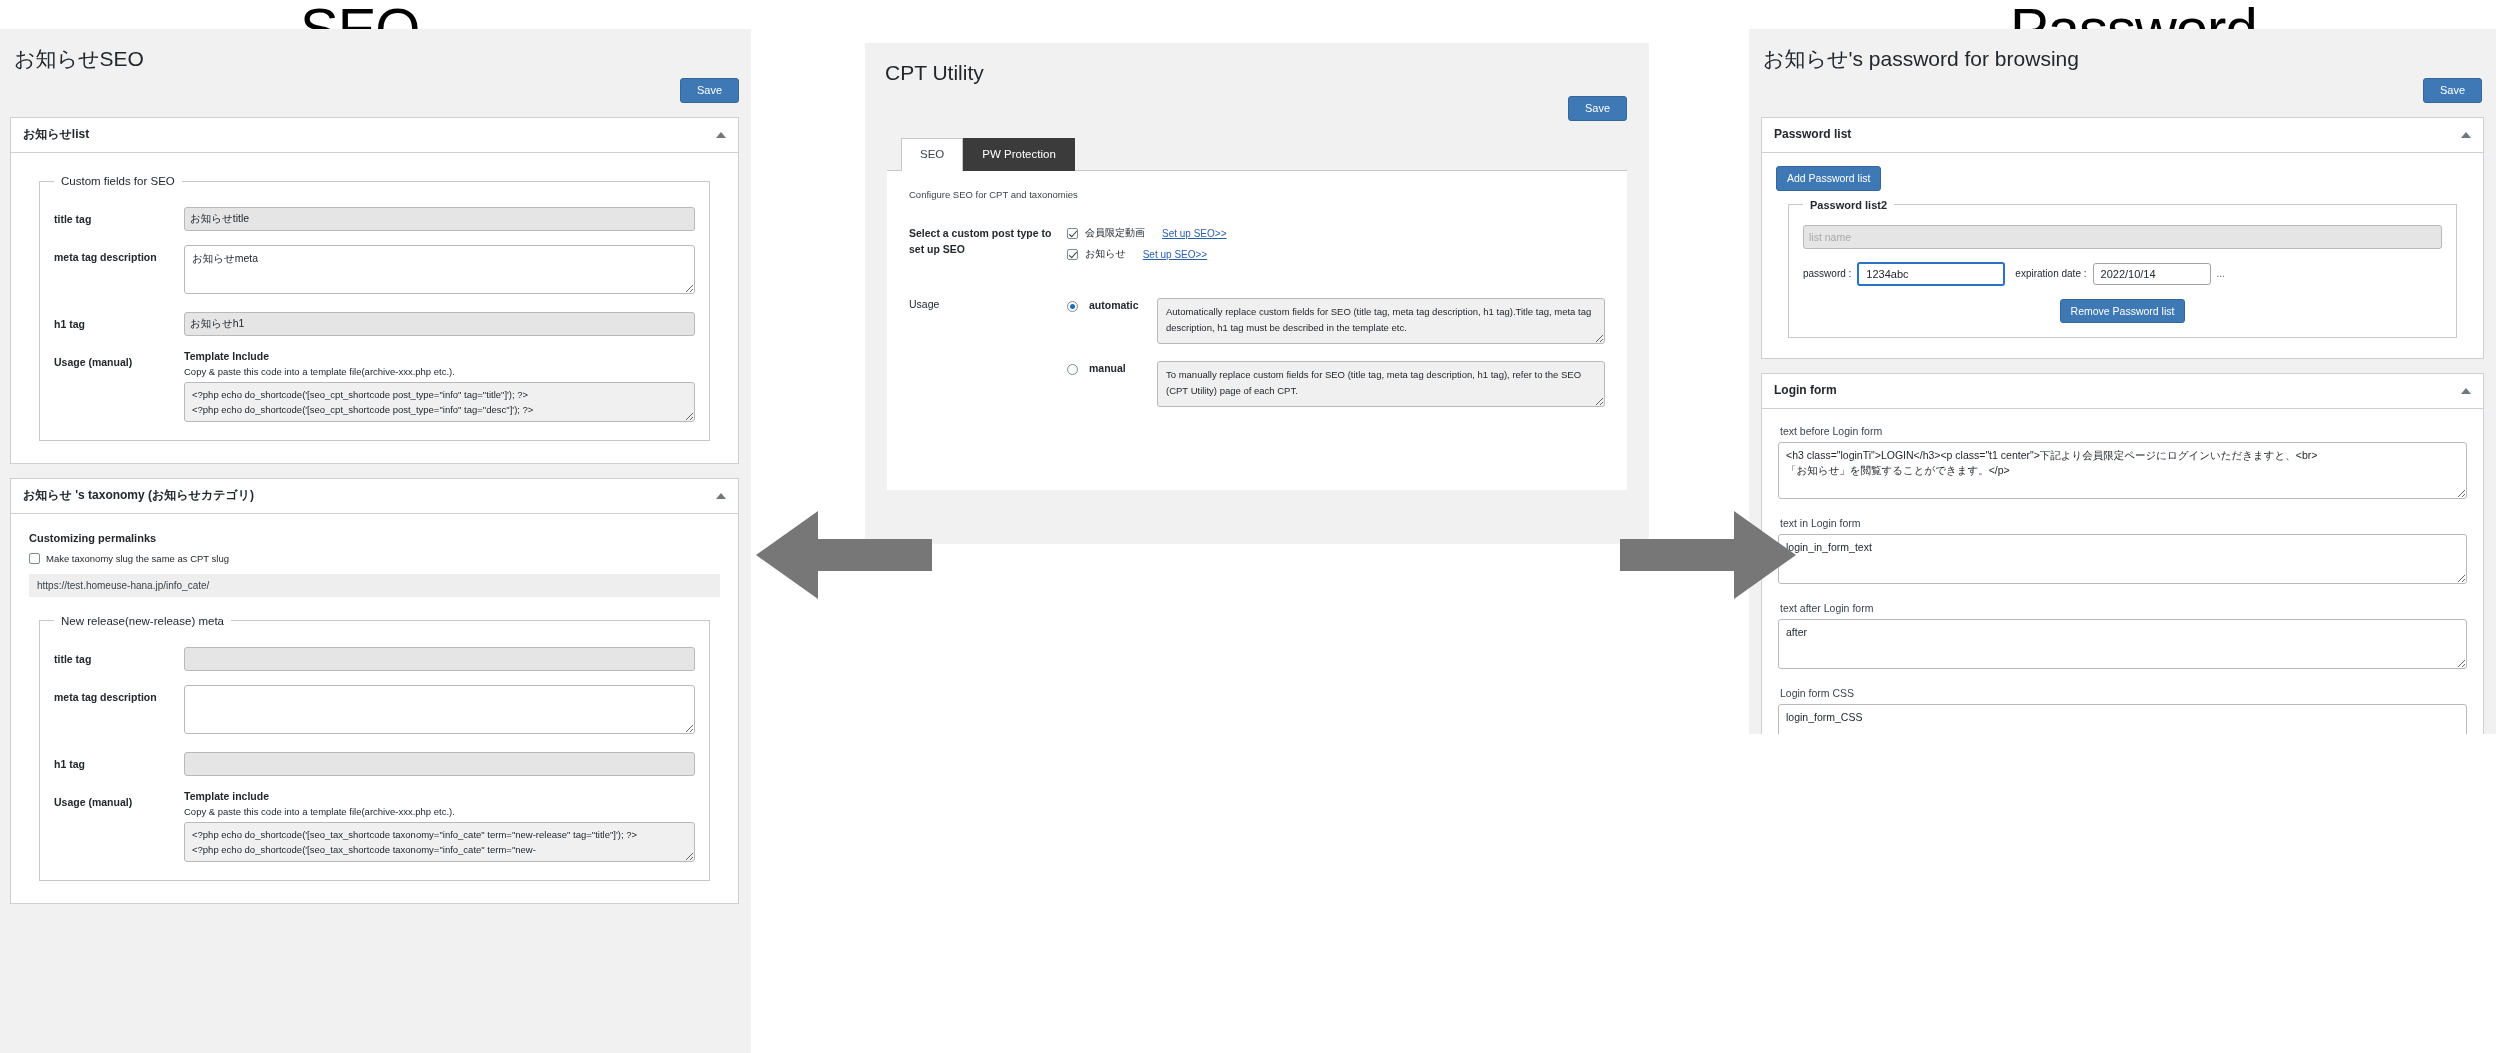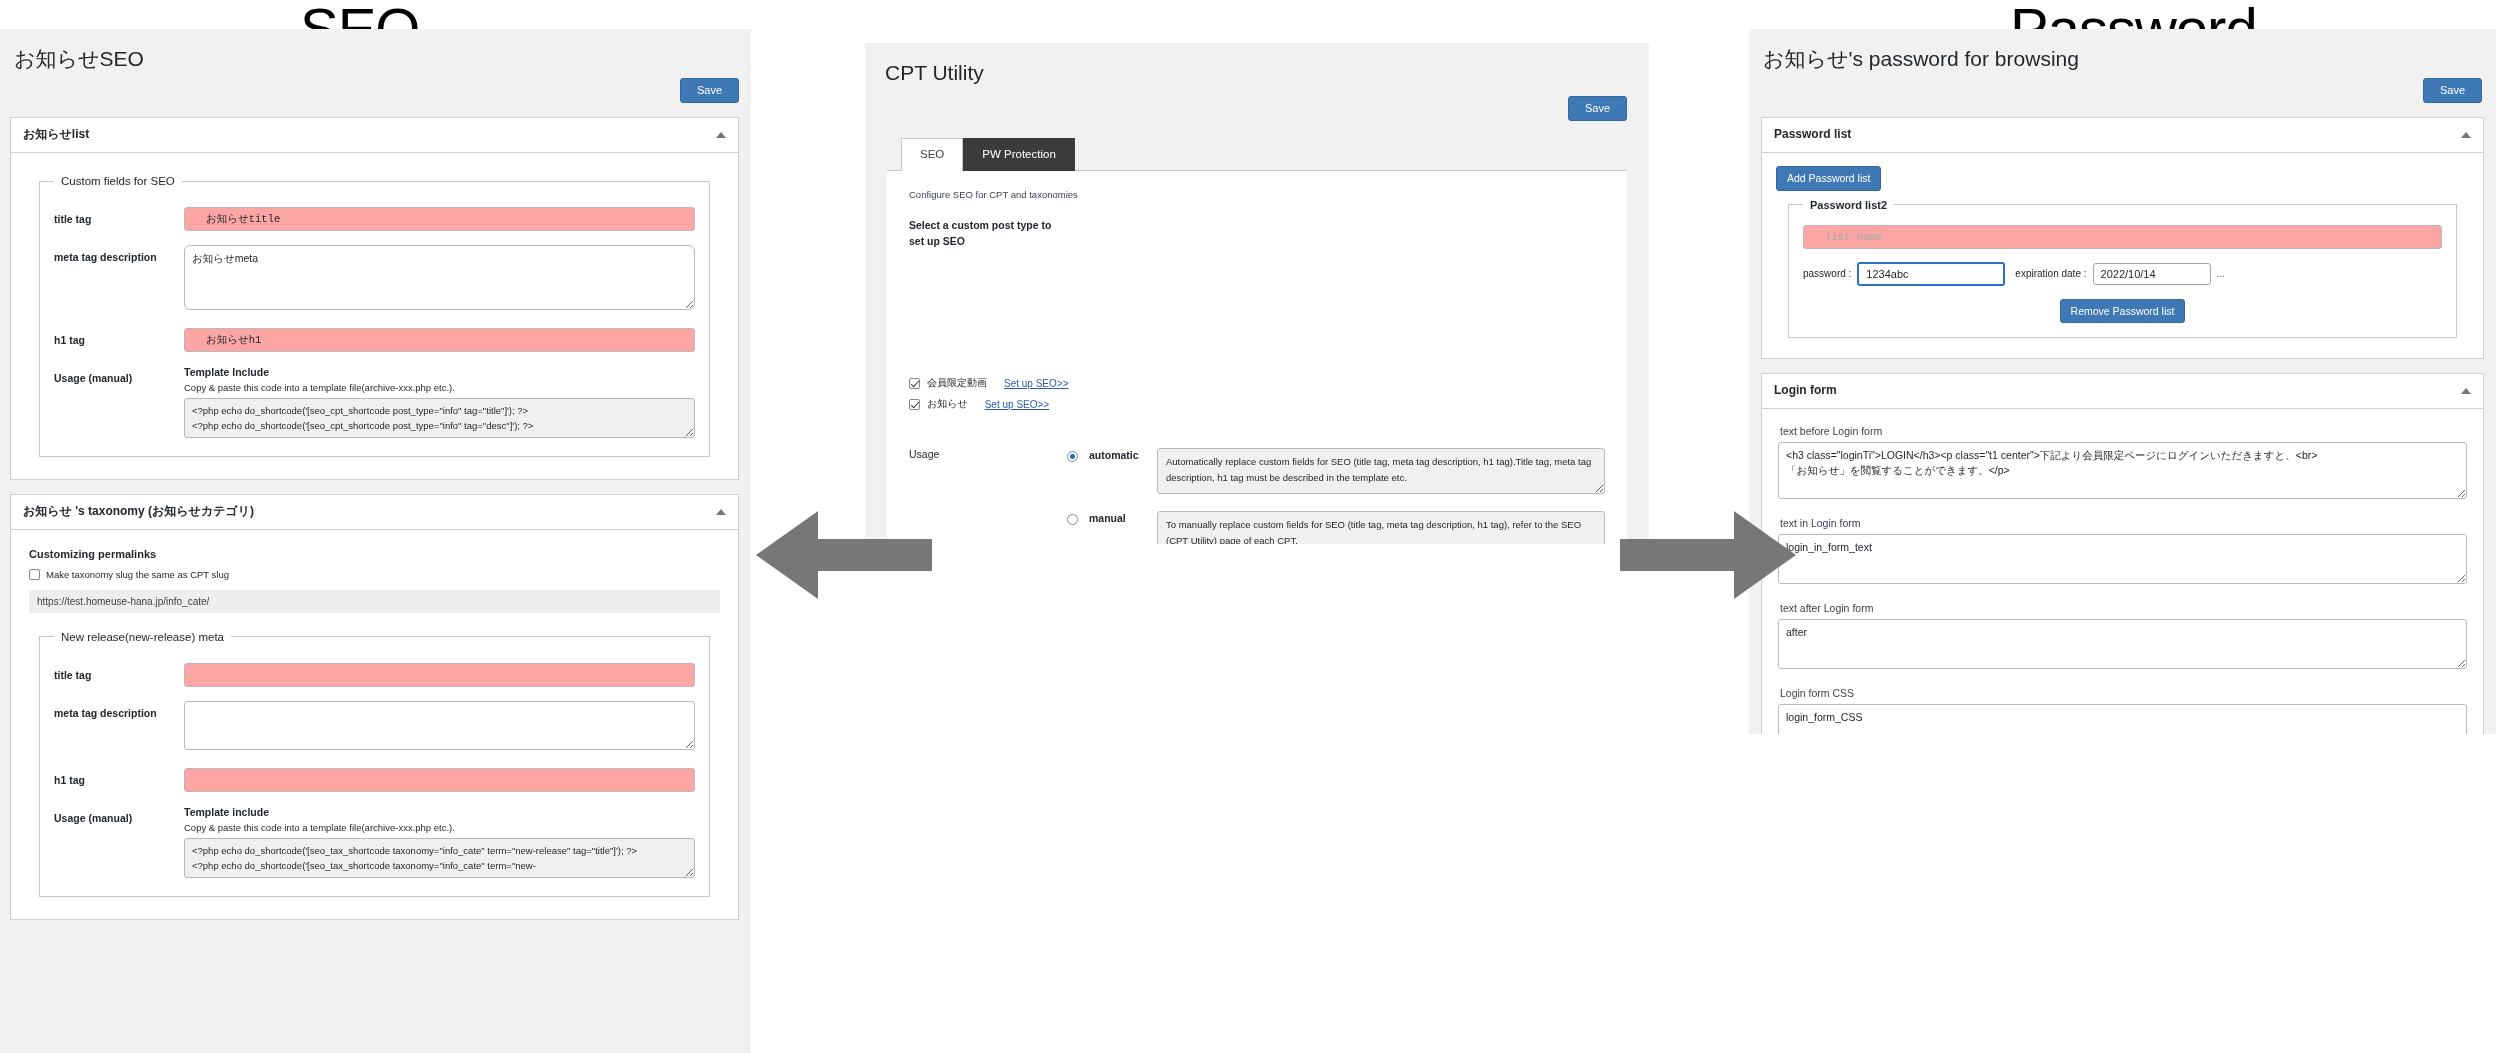--- a/index.html
+++ b/index.html
@@ -123,25 +123,25 @@
     padding-top: 5px;
     line-height: 1.4;
   }
   .field-ctl { flex: 1 1 auto; min-width: 0; }
 
   input.txt {
     width: 100%;
     box-sizing: border-box;
     border: 1px solid #b9b9b9;
     border-radius: 3px;
-    font-family: Liberation Mono, monospace;
+    font-family: Liberation Sans, sans-serif;
     font-size: 10.5px;
     color: #23282d;
-    padding: 5px 21px;
-    background: #fca5a5;
+    padding: 5px 5px;
+    background: #e5e5e5;
     outline: none;
   }
   input.txt::placeholder { color: #a9a9a9; }
 
   textarea.ta {
     width: 100%;
     box-sizing: border-box;
     border: 1px solid #b9b9b9;
     border-radius: 3px;
     font-family: "Liberation Sans", sans-serif;
@@ -225,21 +225,21 @@
   .tab.inactive { background: #3b3b3b; color: #ffffff; border-color: #3b3b3b; }
   .tab-panel {
     background: #ffffff;
     border-top: 1px solid #c8c8c8;
     margin: 0 22px 0 22px;
     padding: 18px 22px 26px 22px;
     min-height: 320px;
     box-sizing: border-box;
   }
   .cfg-note { font-size: 9.5px; color: #3c434a; }
-  .cpt-row { display: flex; margin-top: 18px; flex-direction: column; }
+  .cpt-row { display: flex; margin-top: 26px; }
   .cpt-label {
     width: 158px; flex: 0 0 158px;
     font-size: 10.5px; font-weight: bold; color: #23282d;
     line-height: 1.5;
   }
   .cpt-opts { flex: 1 1 auto; }
   .cpt-opt-line {
     display: flex; align-items: center; gap: 7px; margin-bottom: 7px;
   }
   .cb-blue {
@@ -379,21 +379,21 @@
           <div class="field-row">
             <div class="field-label">title tag</div>
             <div class="field-ctl">
               <input class="txt" type="text" value="お知らせtitle" style="">
             </div>
           </div>
 
           <div class="field-row">
             <div class="field-label">meta tag description</div>
             <div class="field-ctl">
-              <textarea class="ta" rows="4" style="height: 65px; border-radius: 6px;">お知らせmeta</textarea>
+              <textarea class="ta" rows="4" style="height: 49px;">お知らせmeta</textarea>
             </div>
           </div>
 
           <div class="field-row">
             <div class="field-label">h1 tag</div>
             <div class="field-ctl">
               <input class="txt" type="text" value="お知らせh1" style="">
             </div>
           </div>
 

